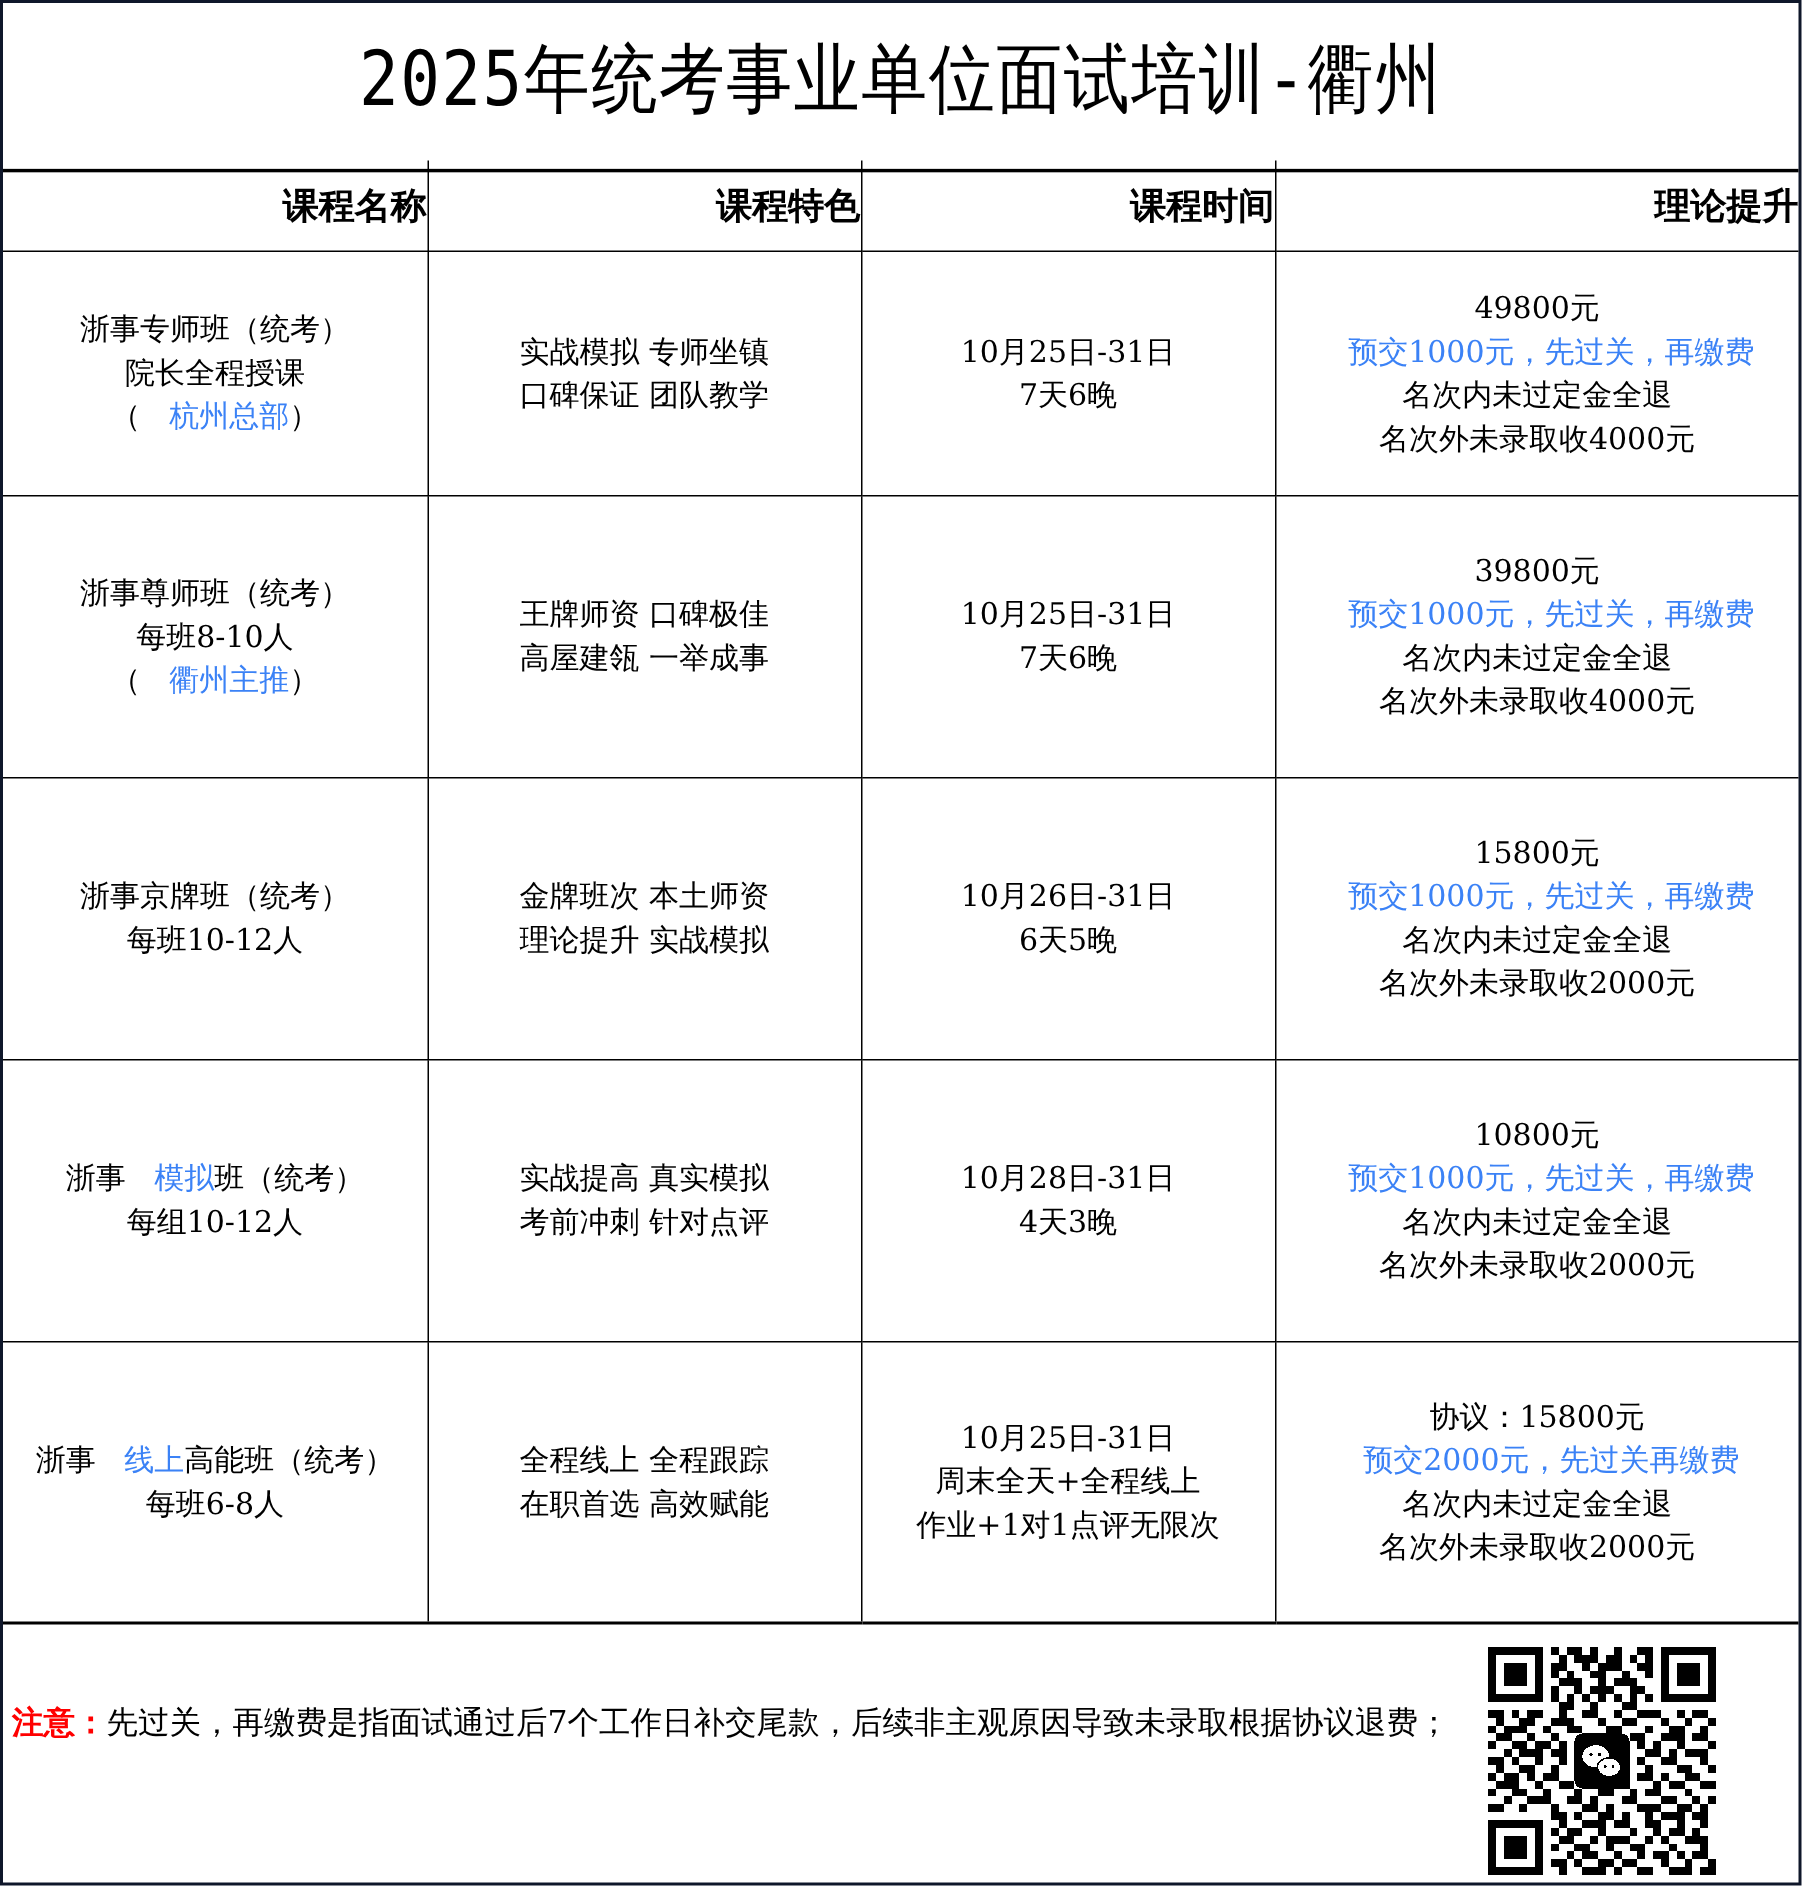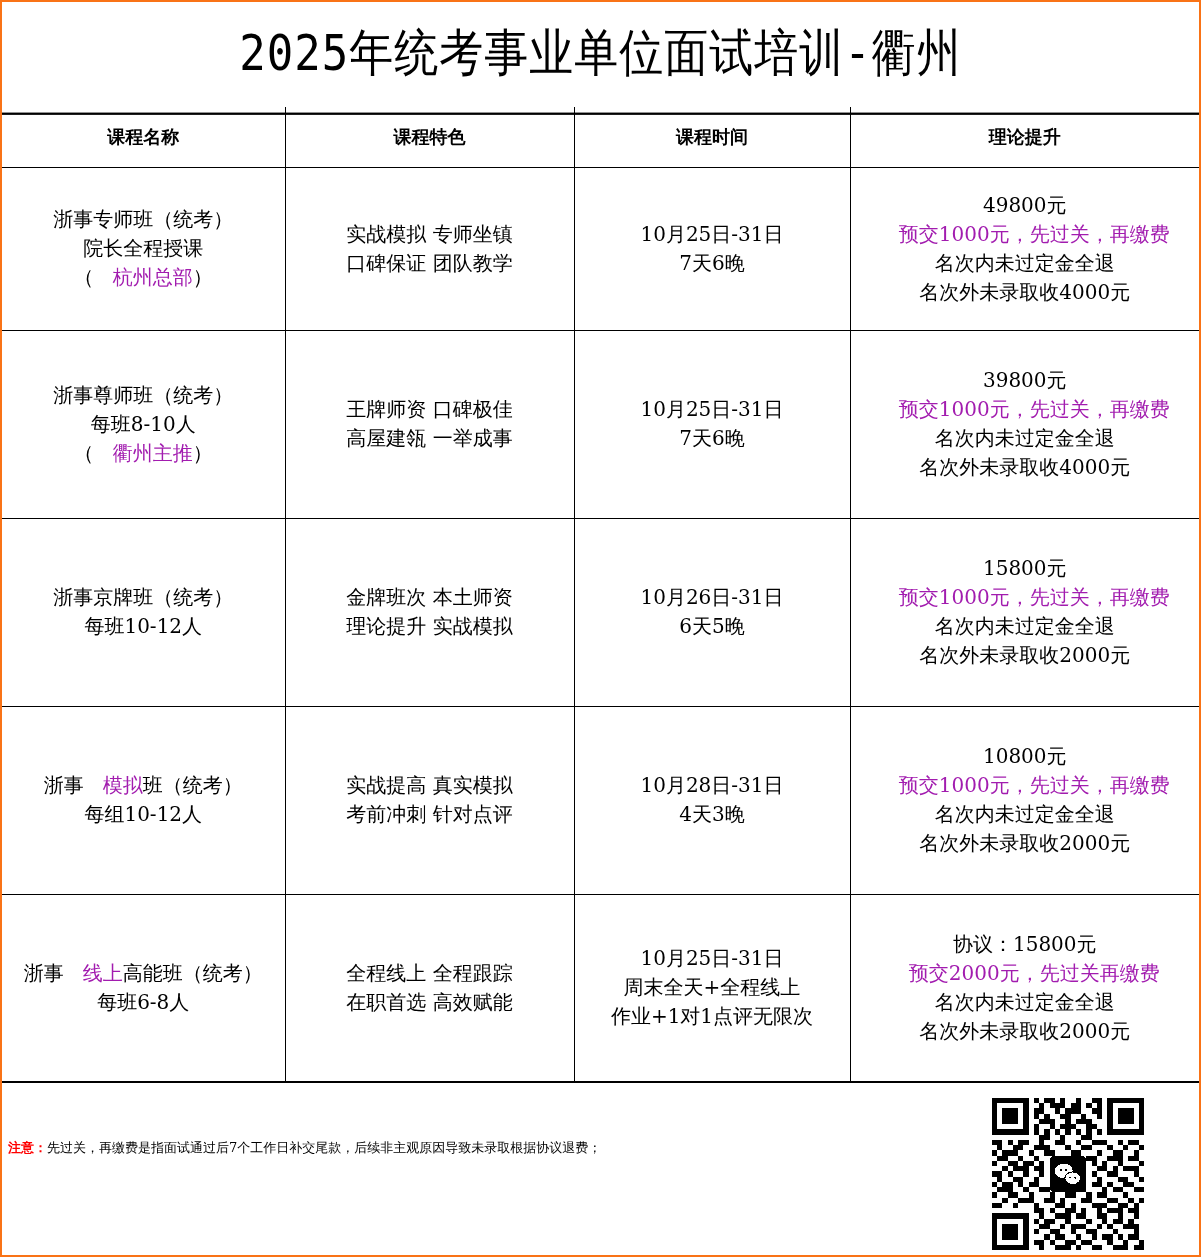--- a/index.html
+++ b/index.html
@@ -1,53 +1,53 @@
 <!DOCTYPE html>
 <html><head>
 <meta charset="utf-8">
 <style>
   * { box-sizing: border-box; margin: 0; padding: 0; }
   html, body { width: 1201px; height: 1257px; background: #ffffff; overflow: hidden; }
   body { font-family: "DejaVu Serif", "Liberation Serif", serif; color: #000; }
   .sheet {
     position: absolute; left: 0; top: 0; width: 1201px; height: 1257px;
-    border: 2px solid #f97316; background: #fff;
+    border: 2px solid #0f172a; background: #fff;
   }
   .title {
     position: absolute; left: 0; top: 0; width: 1197px; height: 105px;
     border-bottom: 2px solid #000;
     display: flex; align-items: center; justify-content: center;
     font-family: "DejaVu Sans Mono", "Liberation Mono", monospace;
     font-size: 44px; letter-spacing: 1px; transform: scaleY(1.15);
   }
   table.grid {
     position: absolute; left: 0; top: 105px; width: 1197px;
     border-collapse: collapse; table-layout: fixed;
   }
   table.grid td, table.grid th {
     border: 1px solid #000; text-align: center; vertical-align: middle;
     font-size: 20px; line-height: 29px; font-weight: normal;
   }
   table.grid tr:first-child th { border-top: none; }
   table.grid tr td:first-child, table.grid tr th:first-child { border-left: none; }
   table.grid tr td:last-child, table.grid tr th:last-child { border-right: none; }
-  table.grid th { height: 60px; font-weight: bold; font-size: 18px; }
+  table.grid th { height: 60px; font-weight: bold; font-size: 24px; text-align: right; }
   .row-h1 { height: 163px; }
   .row-h2 { height: 188px; }
   .row-h3 { height: 188px; }
   .row-h4 { height: 188px; }
   .row-h5 { height: 188px; }
   table.grid tr.last td { border-bottom: 2px solid #000; }
-  .red { color: #a21caf; padding-left: 19px; }
+  .red { color: #3b82f6; padding-left: 19px; }
   .line { display: block; white-space: nowrap; }
   .footer {
     position: absolute; left: 0; top: 1082px; width: 1197px; height: 173px;
   }
   .notes {
-    position: absolute; left: 6px; top: 50px; font-size: 13px; line-height: 27px;
+    position: absolute; left: 6px; top: 50px; font-size: 21px; line-height: 27px;
     white-space: nowrap;
   }
   .notes .label { color: #ff0000; font-weight: bold; }
   .qr {
     position: absolute; left: 990px; top: 14px; width: 152px; height: 152px;
   }
 </style>
 </head>
 <body>
 

